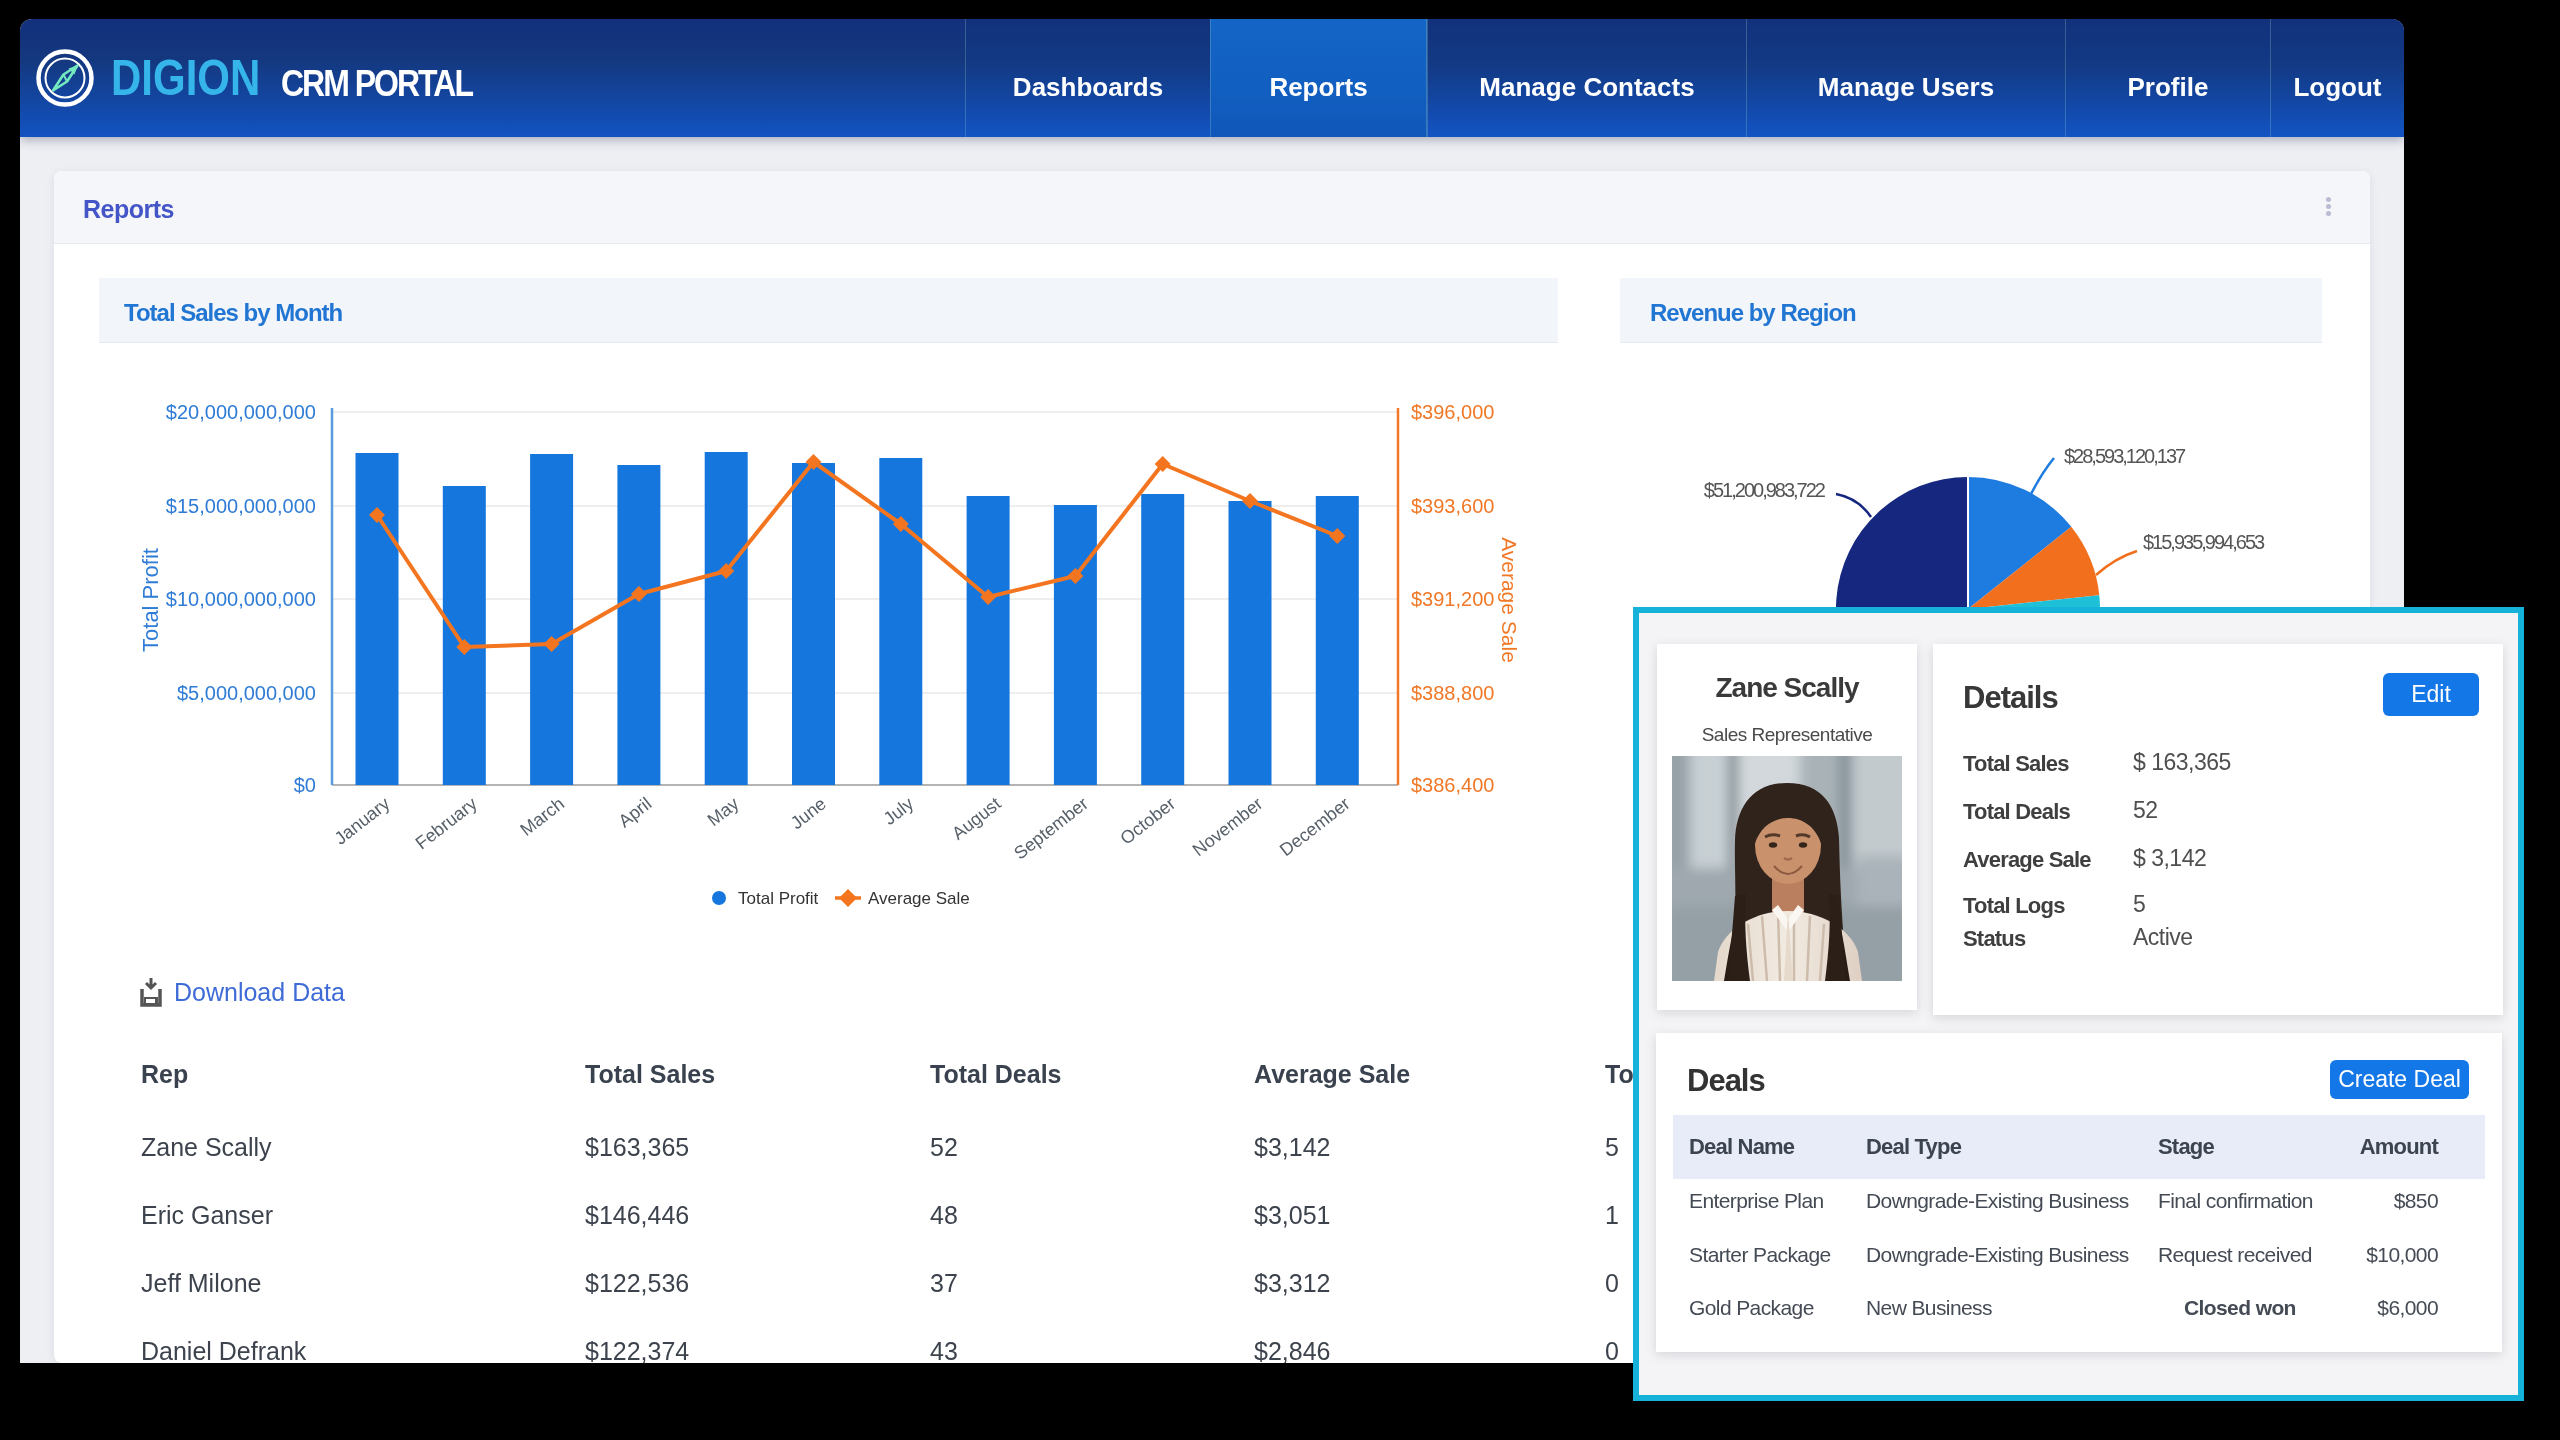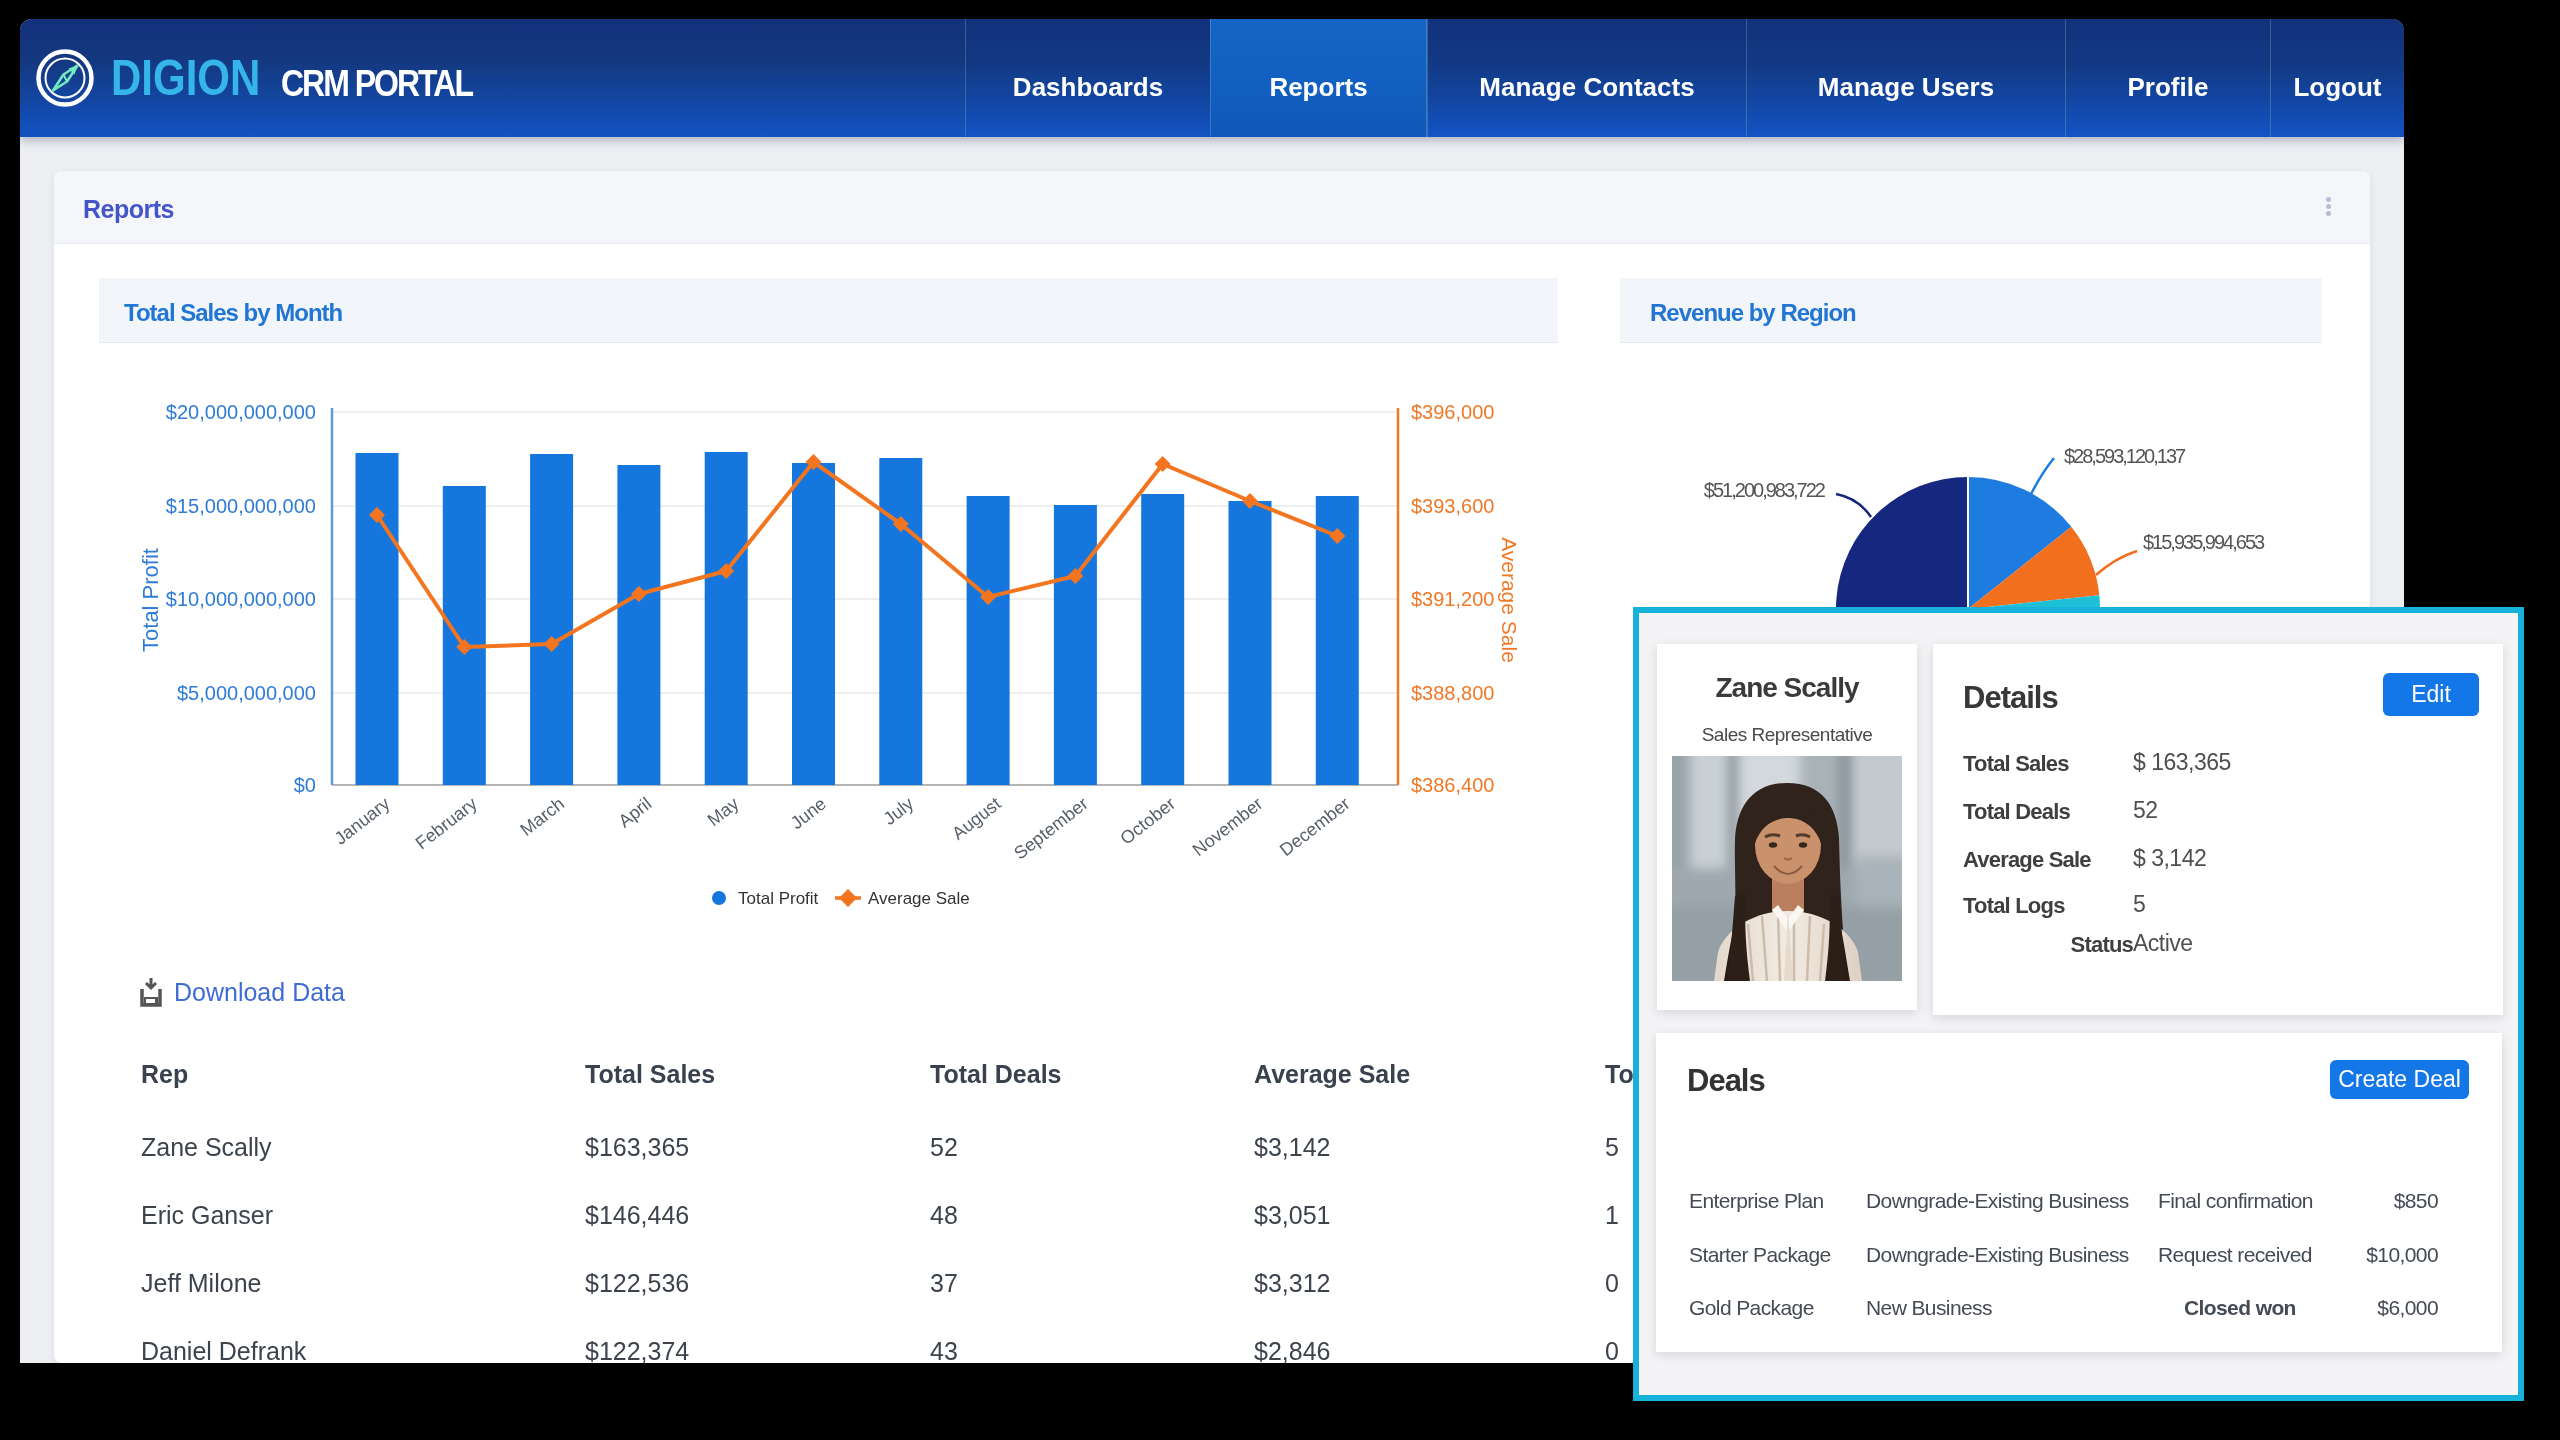--- a/index.html
+++ b/index.html
@@ -288,28 +288,34 @@
           <div class="dval">52</div>
         </div>
       <div class="drow" style="top:201px;">
           <div class="dlab">Average Sale</div>
           <div class="dval">$ 3,142</div>
         </div>
       <div class="drow" style="top:247px;">
           <div class="dlab">Total Logs</div>
           <div class="dval">5</div>
         </div>
-      <div class="drow" style="top:286px;text-align:right;">
+      <div class="drow" style="top:280px;">
           <div class="dlab">Status</div>
           <div class="dval">Active</div>
         </div>
     </div>
     <div class="ocard" id="dealcard">
       <div id="dealtitle">Deals</div>
       <div class="btn" id="createbtn">Create Deal</div>
+      <div id="dealhead">
+        <div class="dc dch" style="left:16px; top:19px;">Deal Name</div>
+        <div class="dc dch" style="left:193px; top:19px;">Deal Type</div>
+        <div class="dc dch" style="left:485px; top:19px;">Stage</div>
+        <div class="dc dch" style="left:665px; top:19px; width:100px; text-align:right;">Amount</div>
+      </div>
       <div class="dc" style="left:33px; top:156px;">Enterprise Plan</div>
       <div class="dc" style="left:210px; top:156px;">Downgrade-Existing Business</div>
       <div class="dc" style="left:502px; top:156px;">Final confirmation</div>
       <div class="dc" style="left:632px; top:156px; width:150px; text-align:right;">$850</div>
       <div class="dc" style="left:33px; top:210px;">Starter Package</div>
       <div class="dc" style="left:210px; top:210px;">Downgrade-Existing Business</div>
       <div class="dc" style="left:502px; top:210px;">Request received</div>
       <div class="dc" style="left:632px; top:210px; width:150px; text-align:right;">$10,000</div>
       <div class="dc" style="left:33px; top:263px;">Gold Package</div>
       <div class="dc" style="left:210px; top:263px;">New Business</div>

